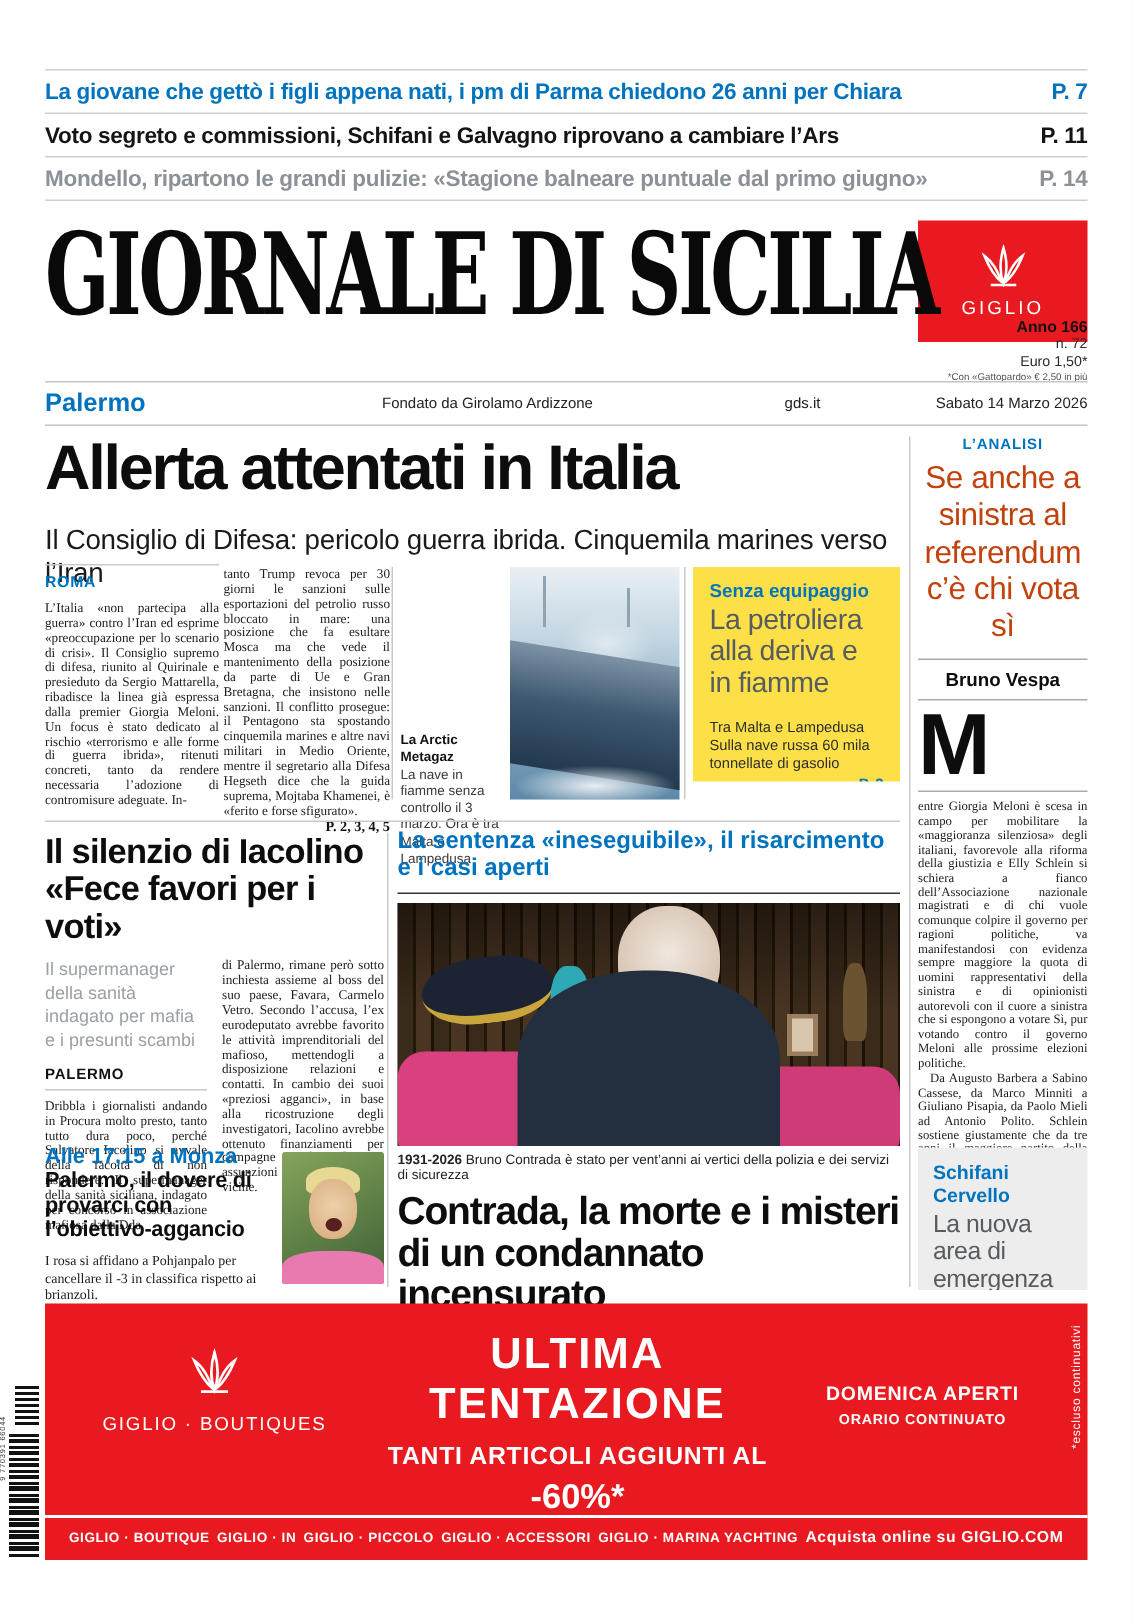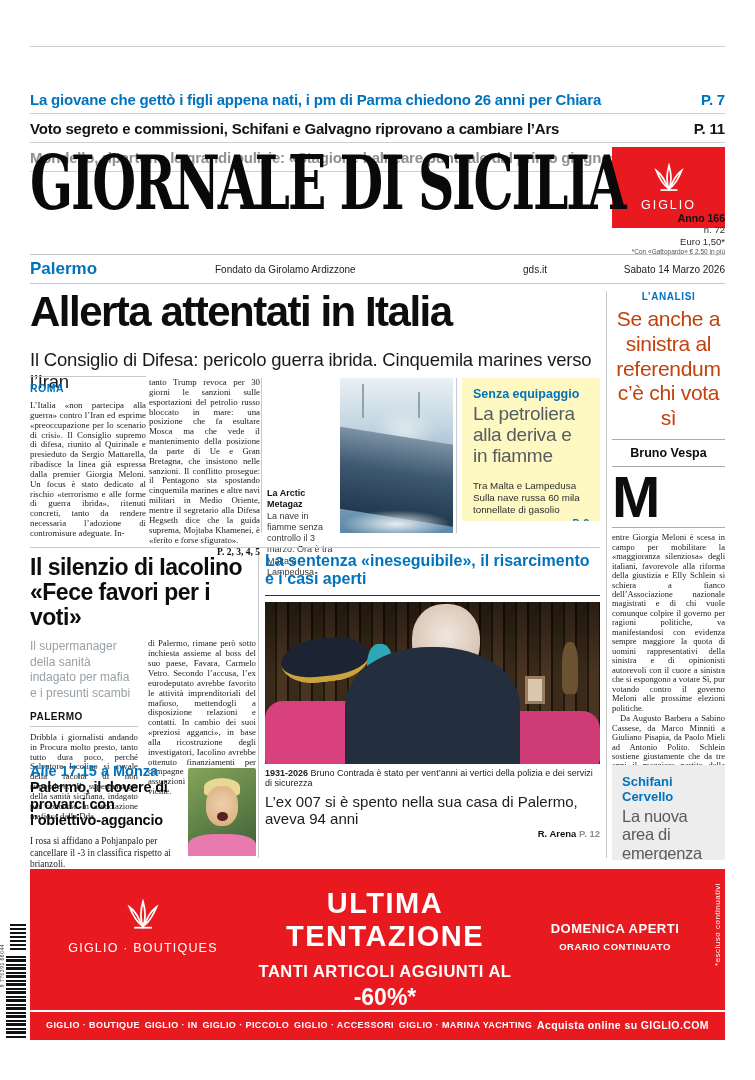--- a/index.html
+++ b/index.html
@@ -9,42 +9,42 @@
     background:#ffffff; overflow:hidden;
     font-family:"Liberation Sans", sans-serif; color:#111;
   }
   .vrule { position:absolute; width:1px; background:#c9c9c9; }
   .hrule { position:absolute; height:1px; background:#c9c9c9; }
 
   
   #teasers { position:absolute; left:30px; top:46px; width:695px; border-top:1px solid #cfcfcf; }
   .teaser { display:flex; justify-content:space-between; align-items:center; height:29px;
             border-bottom:1px solid #cfcfcf; font-size:15px; font-weight:bold; letter-spacing:-0.2px; }
-  .teaser.t1 { color:#0073bf;margin-top:38px; }
+  .teaser.t1 { color:#0073bf; }
   .teaser.t2 { color:#141414; }
   .teaser.t3 { color:#8b9196; }
 
   
   #mast-title { position:absolute; left:30px; top:141px; width:575px; height:92px; overflow:visible; }
   #mast-title span { display:inline-block; white-space:nowrap;
      font-family:"DejaVu Serif", serif; font-weight:bold; font-size:70px; line-height:1.1;
      letter-spacing:-3px; transform:scaleX(0.72) scaleY(1.08); transform-origin:left top; color:#090909; }
   #giglio-box { position:absolute; left:612px; top:147px; width:113px; height:81px; background:#e8191f;
      display:flex; flex-direction:column; align-items:center; justify-content:center; gap:3px; }
   #giglio-box .lbl { color:#fff; font-size:12.5px; letter-spacing:2px; }
   #edition { position:absolute; left:445px; top:212px; width:280px; text-align:right; line-height:1.18; }
   #edition .anno { font-weight:bold; font-size:10.5px; }
   #edition .num, #edition .prezzo { font-size:9.5px; color:#2c2c2c; }
   #edition .nota { font-size:6.5px; color:#555; margin-top:1px; }
 
   
   #dateline { position:absolute; left:30px; top:254px; width:695px; height:30px;
      border-top:1px solid #c4c4c4; border-bottom:1px solid #c4c4c4; }
   #dateline .city { position:absolute; left:0; top:4px; font-size:17px; font-weight:bold; color:#0073bf; }
-  #dateline .founded { position:absolute; left:185px; width:220px; top:9px; text-align:left; font-size:10px; color:#222; }
+  #dateline .founded { position:absolute; left:185px; width:220px; top:9px; text-align:center; font-size:10px; color:#222; }
   #dateline .site { position:absolute; left:460px; width:90px; top:9px; text-align:center; font-size:10px; color:#222; }
   #dateline .date { position:absolute; right:0; top:9px; font-size:10px; color:#222; }
 
   
   #lead-headline { position:absolute; left:30px; top:291px; width:575px;
      font-size:42px; font-weight:bold; letter-spacing:-1.5px; line-height:1.02; color:#0d0d0d; }
   #lead-subhead { position:absolute; left:30px; top:349px; width:575px; font-size:18.5px; color:#1a1a1a; letter-spacing:-0.2px; }
   .bodytxt { font-family:"Liberation Serif", serif; font-size:8.8px; line-height:1.12;
      text-align:justify; color:#1b1b1b; }
   #colA1 { position:absolute; left:30px; top:376px; width:116px; }
@@ -58,21 +58,21 @@
   #ship-photo { position:absolute; left:340px; top:378px; width:113px; height:155px; overflow:hidden;
      background:linear-gradient(180deg,#eaf0f4 0%,#c3d6e2 30%,#8fb0c6 62%,#5d88a8 100%); }
   #ship-photo .hull { position:absolute; left:-18px; top:38%; width:140%; height:52%;
      background:linear-gradient(180deg,#7d93a5 0%,#3d5870 45%,#22394e 100%); transform:rotate(9deg); border-radius:6px; }
   #ship-photo .mast1,#ship-photo .mast2 { position:absolute; width:2px; height:34px; background:#8fa3b2; top:6px; }
   #ship-photo .mast1 { left:22px; } #ship-photo .mast2 { left:78px; height:26px; top:14px; }
   #ship-photo .smoke { position:absolute; left:30%; top:18%; width:55%; height:30%;
      background:radial-gradient(closest-side,#dfe8ee 0%,rgba(223,232,238,0) 100%); }
   #ship-photo .foam { position:absolute; bottom:-8px; left:-10%; width:120%; height:34px;
      background:radial-gradient(closest-side,#e8eef2 0%,rgba(232,238,242,0) 80%); }
-  #senza-box { position:absolute; left:462px; top:378px; width:138px; height:143px; background:#fef9c3;
+  #senza-box { position:absolute; left:462px; top:378px; width:138px; height:143px; background:#fde047;
      padding:9px 11px; overflow:hidden; }
   #senza-box .kicker { font-size:12.5px; font-weight:bold; color:#0073bf; }
   #senza-box .title { margin-top:3px; font-size:19px; line-height:1.1; color:#575c60; letter-spacing:-0.3px; }
   #senza-box .txt { margin-top:13px; font-size:9.8px; line-height:1.25; color:#2e2e2e; }
   #senza-box .page { margin-top:2px; text-align:right; font-size:10px; font-weight:bold; color:#0073bf; }
 
   
   #iacolino { position:absolute; left:30px; top:555px; width:226px; }
   #iacolino .headline { font-size:23px; font-weight:bold; line-height:1.08; letter-spacing:-0.5px; color:#0d0d0d; }
   #iacolino .cols { display:flex; gap:10px; margin-top:10px; }
@@ -278,20 +278,21 @@
       <div class="sofa-l"></div>
       <div class="sofa-r"></div>
       <div class="hat"></div>
       <div class="teal"></div>
       <div class="head"></div>
       <div class="man"></div>
     </div>
     <div class="caption">
       <span class="cap-b">1931-2026</span><span> Bruno Contrada è stato per vent’anni ai vertici della polizia e dei servizi di sicurezza</span>
     </div>
+    <div class="headline">Contrada, la morte e i misteri di un condannato incensurato</div>
     <div class="sub">L’ex 007 si è spento nella sua casa di Palermo, aveva 94 anni</div>
     <div class="sig">
       <span class="nm">R. Arena</span>
       <span class="pg">P. 12</span>
     </div>
   </div>
 
   <div id="monza">
     <div class="kicker">Alle 17,15 a Monza</div>
     <div class="headline">Palermo, il dovere di provarci con l’obiettivo-aggancio</div>

